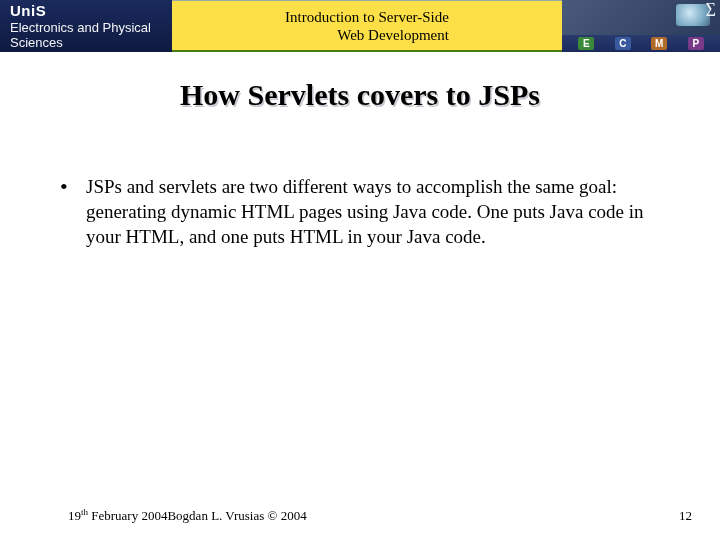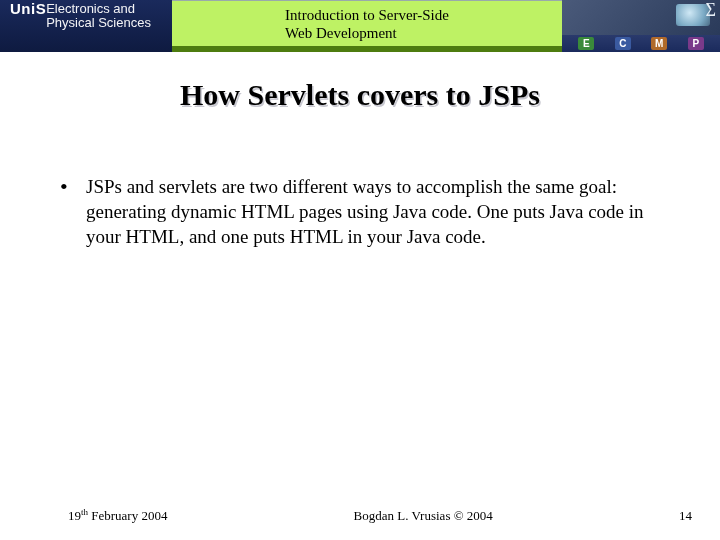--- a/index.html
+++ b/index.html
@@ -15,47 +15,47 @@
   .header {
     width: 100%;
     height: 52px;
     display: flex;
     align-items: stretch;
   }
   .header-left {
     width: 172px;
     background: linear-gradient(to bottom, #1a2a5c 0%, #0e1a40 100%);
     display: flex;
-    flex-direction: row;
+    flex-direction: column;
     justify-content: center;
     padding-left: 10px;
     color: #fff;
   }
   .unis-top {
     font-family: Arial, sans-serif;
     font-size: 15px;
     font-weight: bold;
     letter-spacing: 0.5px;
   }
   .unis-sub {
     font-family: Arial, sans-serif;
     font-size: 13px;
     line-height: 1.1;
     margin-top: 2px;
     opacity: 0.95;
   }
   .header-mid {
     flex: 1;
-    background: #bef264;
+    background: #fde047;
     border-top: 1px solid #9aa;
-    border-bottom: 6px solid #4d7c0f;
+    border-bottom: 2px solid #4d7c0f;
     display: flex;
     align-items: center;
     justify-content: center;
-    text-align: left;
+    text-align: right;
     font-size: 15px;
     line-height: 1.2;
   }
   .header-right {
     width: 158px;
     display: flex;
     flex-direction: column;
   }
   .hr-top {
     flex: 1;
@@ -136,21 +136,21 @@
     bottom: 16px;
     left: 12px;
     width: 100%;
     padding: 0 40px 0 56px;
     display: flex;
     align-items: baseline;
     font-size: 13px;
   }
   .footer .date { flex: 0 0 auto; }
   .footer .date sup { font-size: 9px; vertical-align: super; }
-  .footer .author { flex: 1; text-align: center; }
+  .footer .author { flex: 1; }
   .footer .page { flex: 0 0 auto; text-align: right; }
 </style>
 </head>
 <body>
 
 <div class="header">
   <div class="header-left">
     <div class="unis-top">UniS</div>
     <div class="unis-sub">Electronics and
 Physical Sciences</div>
@@ -178,14 +178,14 @@
   <ul class="bullets">
     <li>JSPs and servlets are two different ways to accomplish the same goal: generating dynamic HTML pages using Java code. One puts Java code in your HTML, and one puts HTML in your Java code.</li>
   </ul>
 </div>
 
 <div class="footer">
   <div class="date">
     <span>19</span><sup>th</sup><span> February 2004</span>
   </div>
   <div class="author">Bogdan L. Vrusias © 2004</div>
-  <div class="page">14</div>
+  <div class="page">12</div>
 </div>
 
 </body></html>

